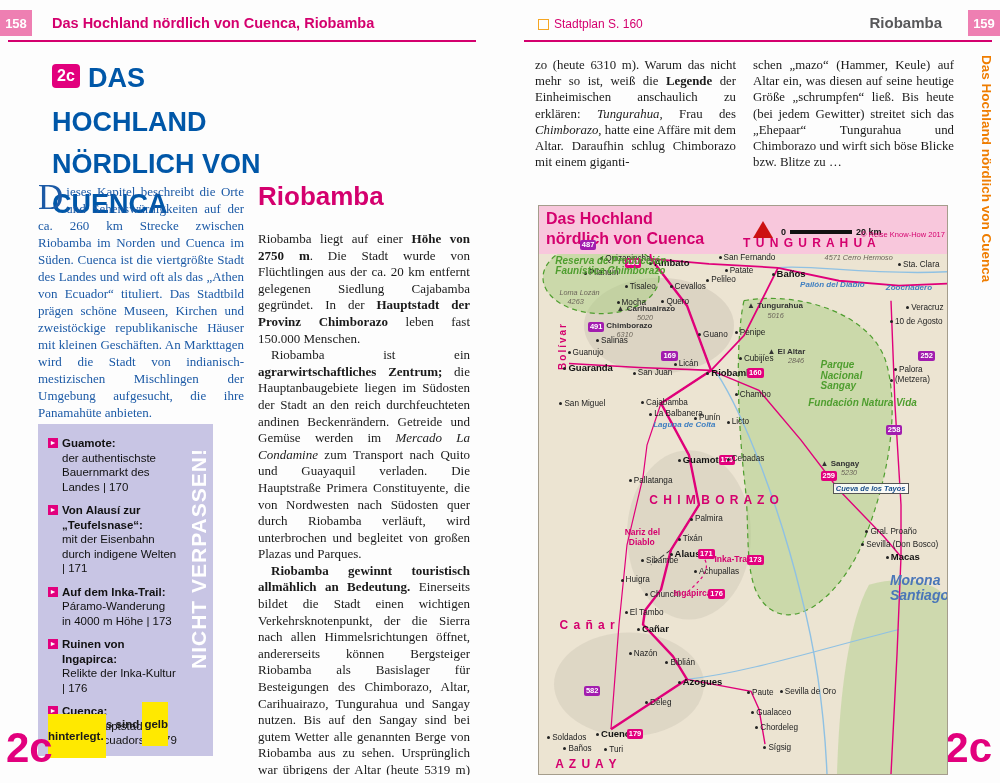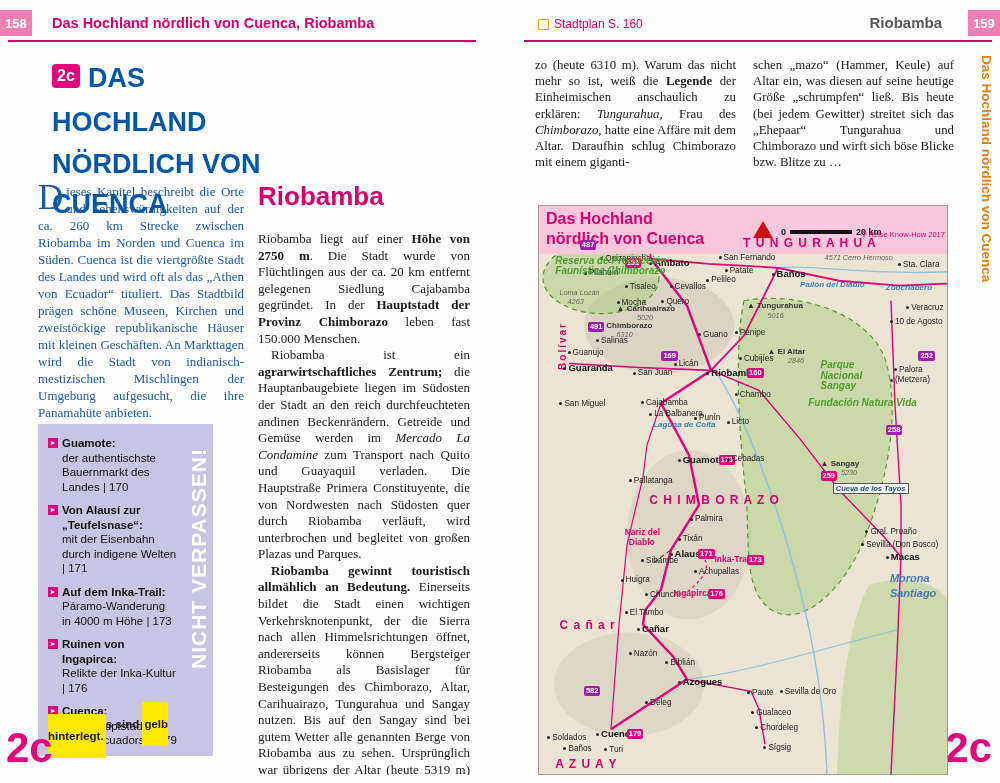--- a/index.html
+++ b/index.html
@@ -72,21 +72,21 @@
       border-radius:50%;margin-right:2px;vertical-align:middle;}
   .ml.cb{font-size:9.5px;font-weight:bold;color:#111;}
   .ml.pk{font-size:8px;font-weight:bold;color:#333;}
   .ml.el{font-size:7.3px;color:#6b655a;font-style:italic;}
   .ml.park{font-size:10px;font-weight:bold;font-style:italic;color:#4f9e2f;}
   .ml.wtr{font-size:8px;font-weight:bold;font-style:italic;color:#3f7fc1;}
   .ml.mag{font-size:8.5px;font-weight:bold;color:#d4006e;}
   .ml.prov{font-size:12px;font-weight:bold;color:#d4006e;letter-spacing:1px;}
   .ml.provv{writing-mode:vertical-rl;transform:rotate(180deg);font-size:10px;font-weight:bold;
       color:#d4006e;letter-spacing:2px;}
-  .ml.provb{font-size:11px;font-weight:bold;font-style:italic;color:#4a76b8;}
+  .ml.provb{font-size:14px;font-weight:bold;font-style:italic;color:#4a76b8;}
   .ml.bm,.ml.bb{font-size:7.5px;font-weight:bold;color:#fff;padding:0 2px;border-radius:2px;line-height:10px;}
   .ml.bm{background:#e2007d;}
   .ml.bb{background:#a21caf;}
   .ml.box{font-size:7.5px;font-weight:bold;font-style:italic;color:#1a4f8a;border:1px solid #555;
       background:rgba(255,255,255,.85);padding:0 2px;}
 </style>
 </head>
 <body>
 
 <div class="page">

